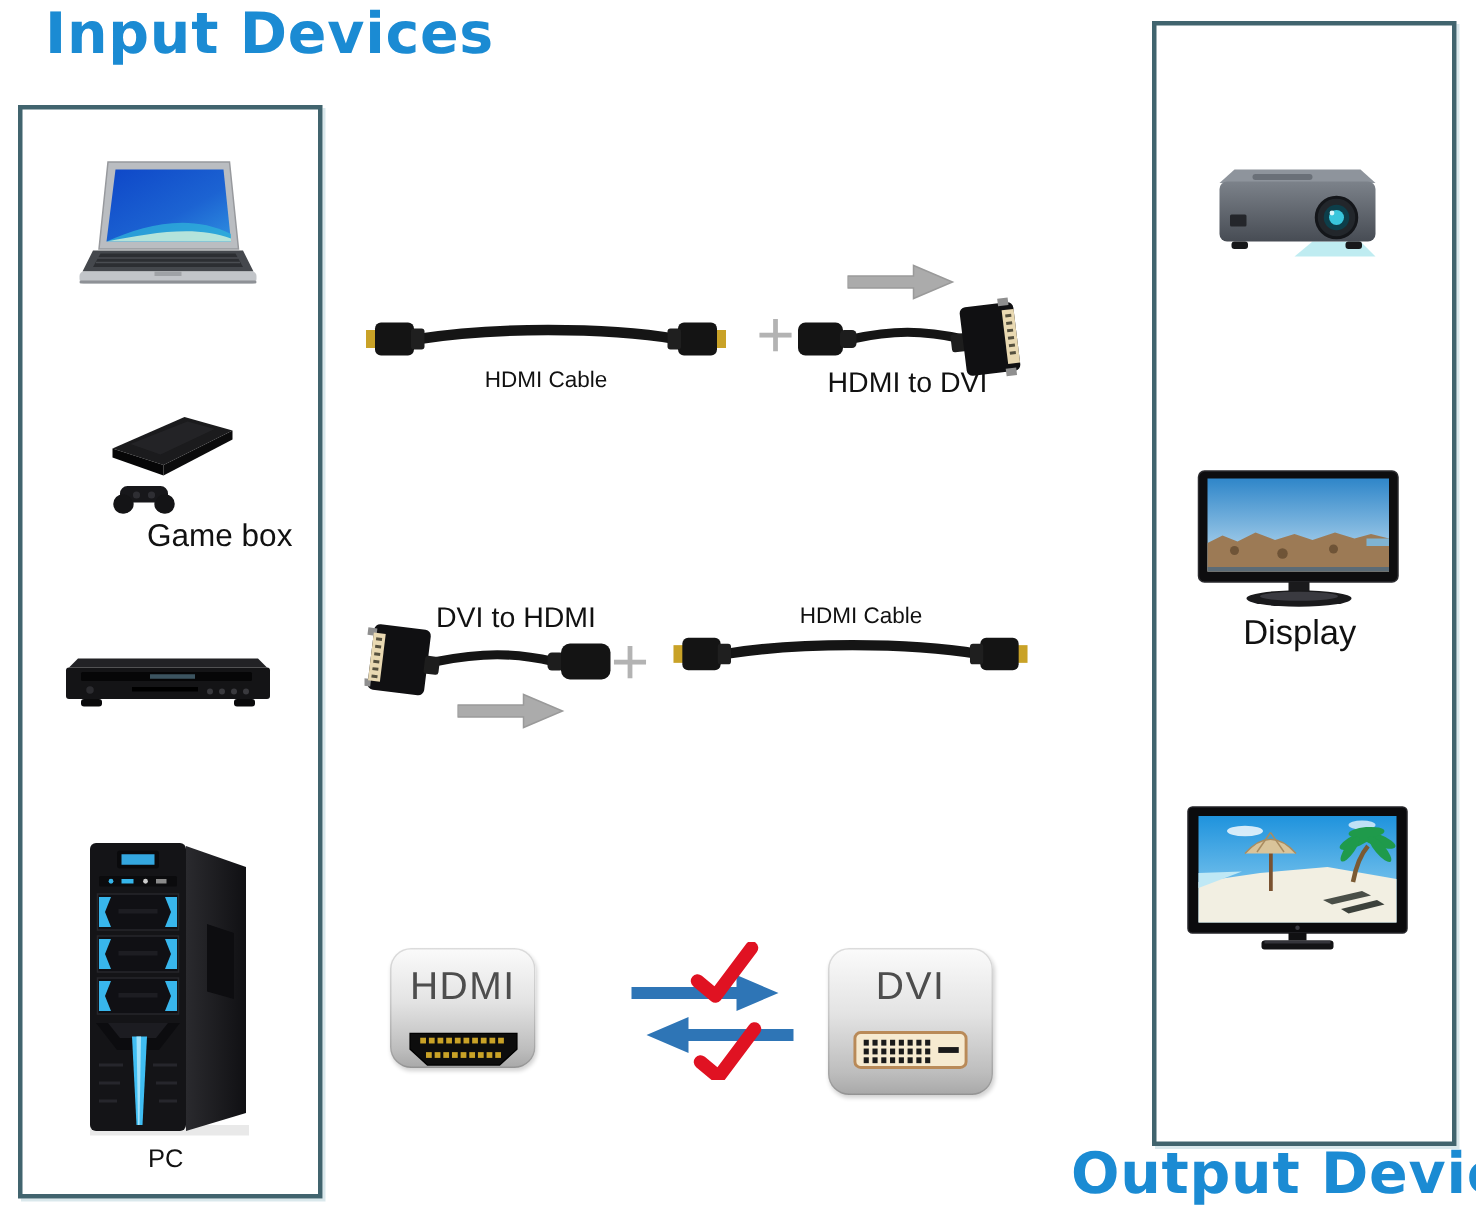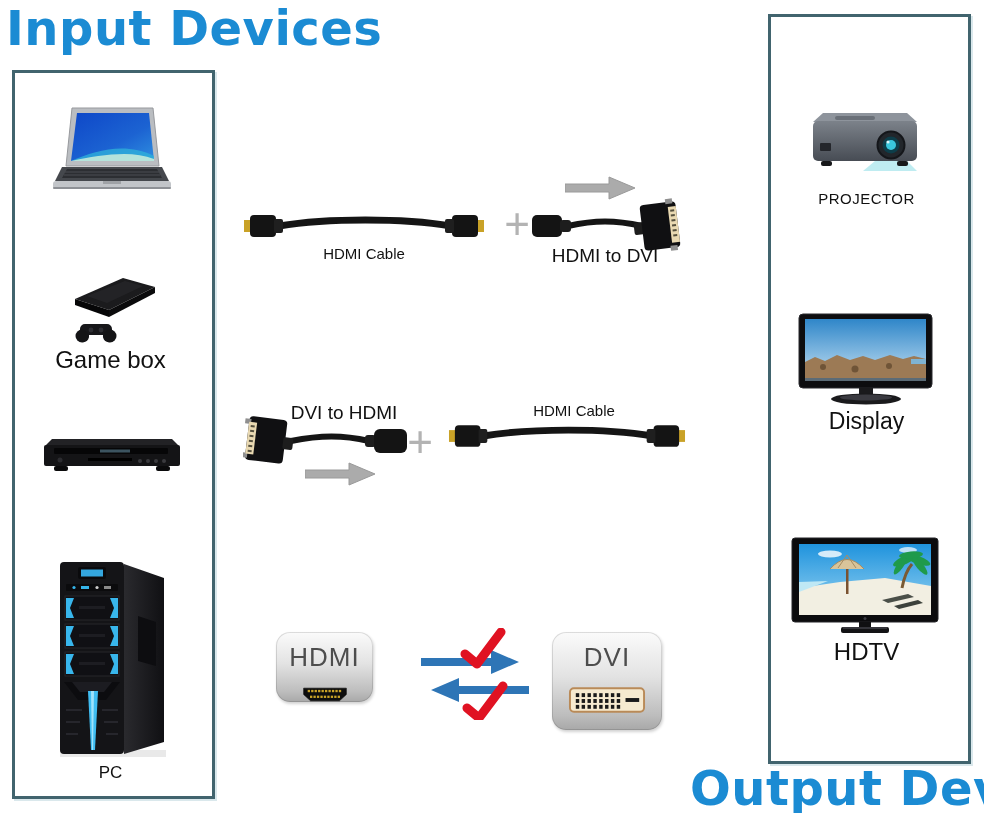--- a/index.html
+++ b/index.html
@@ -2,24 +2,25 @@
 <html><head>
 <meta charset="utf-8">
 <style>
   html,body{margin:0;padding:0;background:#ffffff;}
   body{font-family:"Liberation Sans", sans-serif;}
   #stage{position:relative;width:984px;height:813px;background:#ffffff;overflow:hidden;}
   .abs{position:absolute;}
   .big-title{
     font-family:"DejaVu Sans", sans-serif;
     font-weight:700;
-    font-size:48px;
+    font-size:38px;
     color:#1b8bd3;
     letter-spacing:0.5px;
     white-space:nowrap;
+    margin-left:24px;
   }
   .device-box{
     border:3px solid #41646e;
     box-shadow:2px 2px 0 0 rgba(150,190,200,0.35);
     background:#ffffff;
   }
   .lbl{
     color:#111111;
     text-align:center;
     white-space:nowrap;
@@ -83,21 +84,21 @@
     <polygon points="12,27 60,6 92,15 46,38" fill="#1b1b1d"></polygon>
     <polygon points="24,24 62,9 80,14 44,31" fill="#2a2a2d" opacity="0.6"></polygon>
     <polygon points="46,38 92,15 92,21 46,45" fill="#0b0b0c"></polygon>
     <polygon points="12,27 46,38 46,45 12,33" fill="#060607"></polygon>
     <path d="M22,52 h22 a5,5 0 0 1 5,5 v2 a6,6 0 1 1 -9,4 h-14 a6,6 0 1 1 -9,-4 v-2 a5,5 0 0 1 5,-5 z" fill="#17171a"></path>
     <circle cx="19" cy="64" r="6.5" fill="#141416"></circle>
     <circle cx="47" cy="64" r="6.5" fill="#141416"></circle>
     <circle cx="28" cy="58" r="2.4" fill="#2e2e33"></circle>
     <circle cx="38" cy="58" r="2.4" fill="#2e2e33"></circle>
   </svg>
-  <div class="abs lbl" style="left:12px;top:346px;width:197px;font-size:24px;">Game box</div>
+  <div class="abs lbl" style="left:12px;top:346px;width:197px;font-size:21px;padding-left:36px;">Game box</div>
 
   <svg class="abs" style="left:40px;top:436px;" width="144" height="40" viewBox="0 0 144 40">
     <polygon points="6,9 12,3 132,3 138,9" fill="#222225"></polygon>
     <rect x="4" y="9" width="136" height="21" rx="2" fill="#141416"></rect>
     <rect x="14" y="12" width="114" height="6" rx="1" fill="#060607"></rect>
     <rect x="60" y="13.5" width="30" height="3" fill="#3c5460"></rect>
     <rect x="48" y="22" width="44" height="3" fill="#000000"></rect>
     <circle cx="100" cy="25" r="2" fill="#3a3a3e"></circle>
     <circle cx="108" cy="25" r="2" fill="#3a3a3e"></circle>
     <circle cx="116" cy="25" r="2" fill="#3a3a3e"></circle>
@@ -172,21 +173,20 @@
     <rect x="8" y="18" width="104" height="40" rx="5" fill="url(#projbody)"></rect>
     <rect x="30" y="13" width="40" height="4" rx="2" fill="#6a7078"></rect>
     <rect x="15" y="40" width="11" height="8" rx="1" fill="#24262b"></rect>
     <circle cx="86" cy="42" r="13.5" fill="#22262b" stroke="#14161a" stroke-width="2"></circle>
     <circle cx="86" cy="42" r="8.5" fill="#0d3e4a"></circle>
     <circle cx="86" cy="42" r="5" fill="#39c6dc"></circle>
     <circle cx="83" cy="39" r="1.6" fill="#d8f6fb"></circle>
     <rect x="16" y="58" width="11" height="5" rx="2" fill="#17181a"></rect>
     <rect x="92" y="58" width="11" height="5" rx="2" fill="#17181a"></rect>
   </svg>
-  <div class="abs lbl" style="left:768px;top:190px;width:197px;font-size:15px;letter-spacing:0.5px;">PROJECTOR</div>
 
   <svg class="abs" style="left:793px;top:312px;" width="146" height="94" viewBox="0 0 146 94">
     <defs>
       <linearGradient id="dispsky" x1="0" y1="0" x2="0" y2="1">
         <stop offset="0" stop-color="#2f86c9"></stop>
           <stop offset="1" stop-color="#c6e2f3"></stop>
       </linearGradient>
     </defs>
     <rect x="6" y="2" width="133" height="74" rx="4" fill="#0d0d0f" stroke="#2a2a2e" stroke-width="1"></rect>
     <rect x="12" y="7" width="121" height="62" fill="url(#dispsky)"></rect>
@@ -228,21 +228,20 @@
       <ellipse cx="130" cy="30" rx="11" ry="3.4" transform="rotate(50 130 30)"></ellipse>
       <ellipse cx="110" cy="30" rx="10" ry="3.2" transform="rotate(-55 110 30)"></ellipse>
     </g>
     <polygon points="92,64 118,58 124,61 98,67" fill="#4a4f48"></polygon>
     <polygon points="104,70 128,64 133,67 109,73" fill="#3c413b"></polygon>
     <circle cx="75" cy="82.5" r="1.5" fill="#3a3a40"></circle>
     <rect x="69" y="86" width="12" height="5" fill="#101012"></rect>
     <rect x="51" y="91" width="48" height="6" rx="2" fill="#131315"></rect>
     <rect x="53" y="91" width="44" height="2" fill="#34343a"></rect>
   </svg>
-  <div class="abs lbl" style="left:768px;top:638px;width:197px;font-size:24px;">HDTV</div>
 
   <svg class="abs" style="left:243px;top:203px;" width="242" height="46" viewBox="0 0 242 46">
     <path d="M36,23 C 85,15 160,15 208,23" stroke="#151515" stroke-width="7" fill="none" stroke-linecap="round"></path>
     <rect x="1" y="17" width="7" height="12" fill="#c9a227"></rect>
     <rect x="7" y="12" width="26" height="22" rx="4" fill="#141414"></rect>
     <rect x="31" y="16" width="9" height="14" rx="2" fill="#1f1f1f"></rect>
     <rect x="234" y="17" width="7" height="12" fill="#c9a227"></rect>
     <rect x="209" y="12" width="26" height="22" rx="4" fill="#141414"></rect>
     <rect x="202" y="16" width="9" height="14" rx="2" fill="#1f1f1f"></rect>
   </svg>
@@ -309,21 +308,21 @@
   <svg class="abs" style="left:448px;top:413px;" width="238" height="46" viewBox="0 0 242 46">
     <path d="M36,23 C 85,15 160,15 208,23" stroke="#151515" stroke-width="7" fill="none" stroke-linecap="round"></path>
     <rect x="1" y="17" width="7" height="12" fill="#c9a227"></rect>
     <rect x="7" y="12" width="26" height="22" rx="4" fill="#141414"></rect>
     <rect x="31" y="16" width="9" height="14" rx="2" fill="#1f1f1f"></rect>
     <rect x="234" y="17" width="7" height="12" fill="#c9a227"></rect>
     <rect x="209" y="12" width="26" height="22" rx="4" fill="#141414"></rect>
     <rect x="202" y="16" width="9" height="14" rx="2" fill="#1f1f1f"></rect>
   </svg>
 
-  <div class="abs tile" style="left:276px;top:632px;width:97px;height:70px;">
+  <div class="abs tile" style="left:260px;top:632px;width:97px;height:80px;">
     <div class="tile-label">HDMI</div>
     <svg width="80" height="26" viewBox="0 0 80 26" style="margin-top:14px;">
       <path d="M3,2 H77 V13 L65,24 H15 L3,13 Z" fill="#0d0d0d" stroke="#000000" stroke-width="1"></path>
       <g fill="#c9a227">
         <rect x="10" y="5" width="4" height="4"></rect>
           <rect x="16" y="5" width="4" height="4"></rect>
           <rect x="22" y="5" width="4" height="4"></rect>
         <rect x="28" y="5" width="4" height="4"></rect>
           <rect x="34" y="5" width="4" height="4"></rect>
           <rect x="40" y="5" width="4" height="4"></rect>

